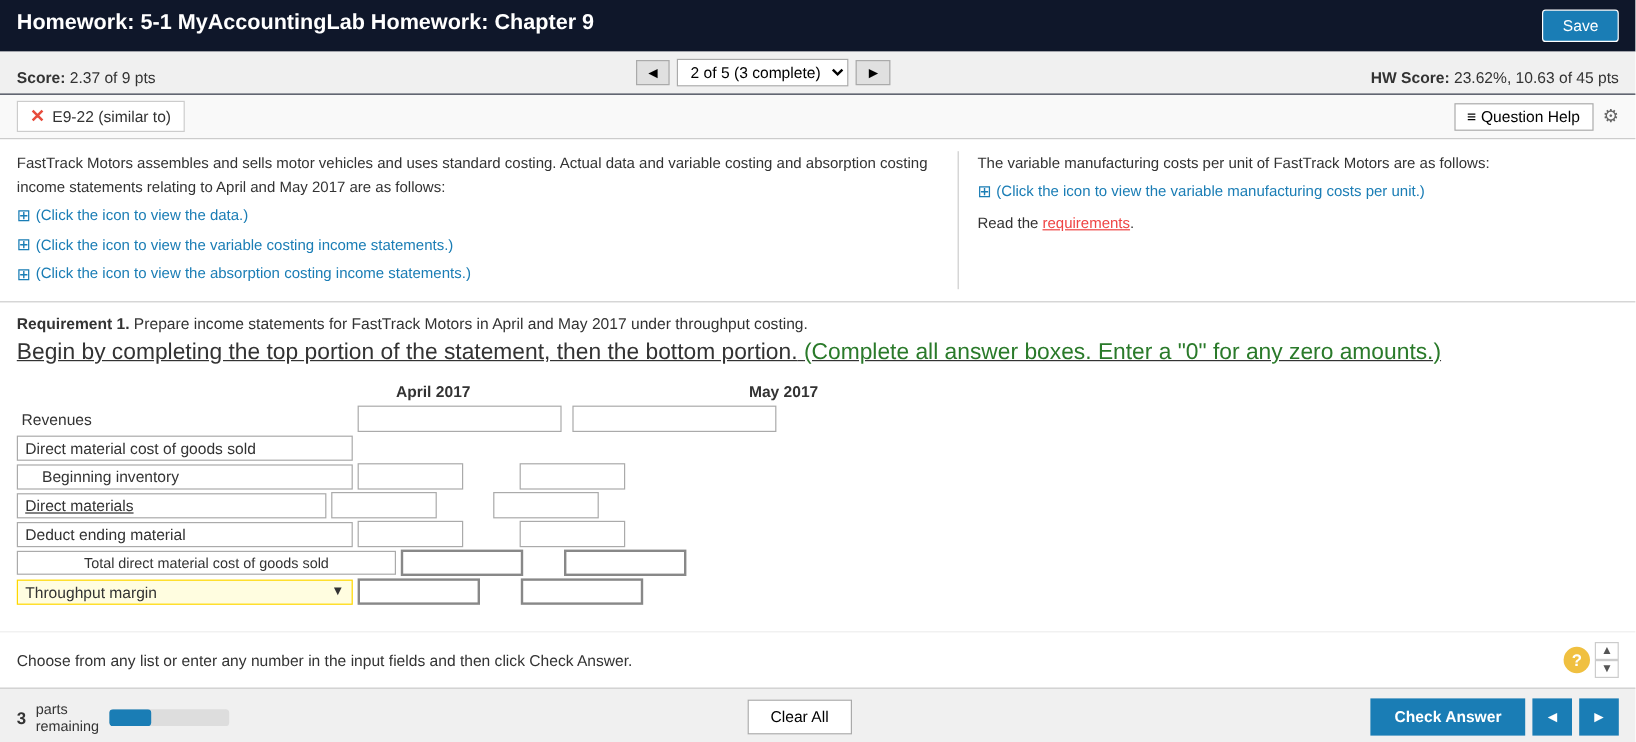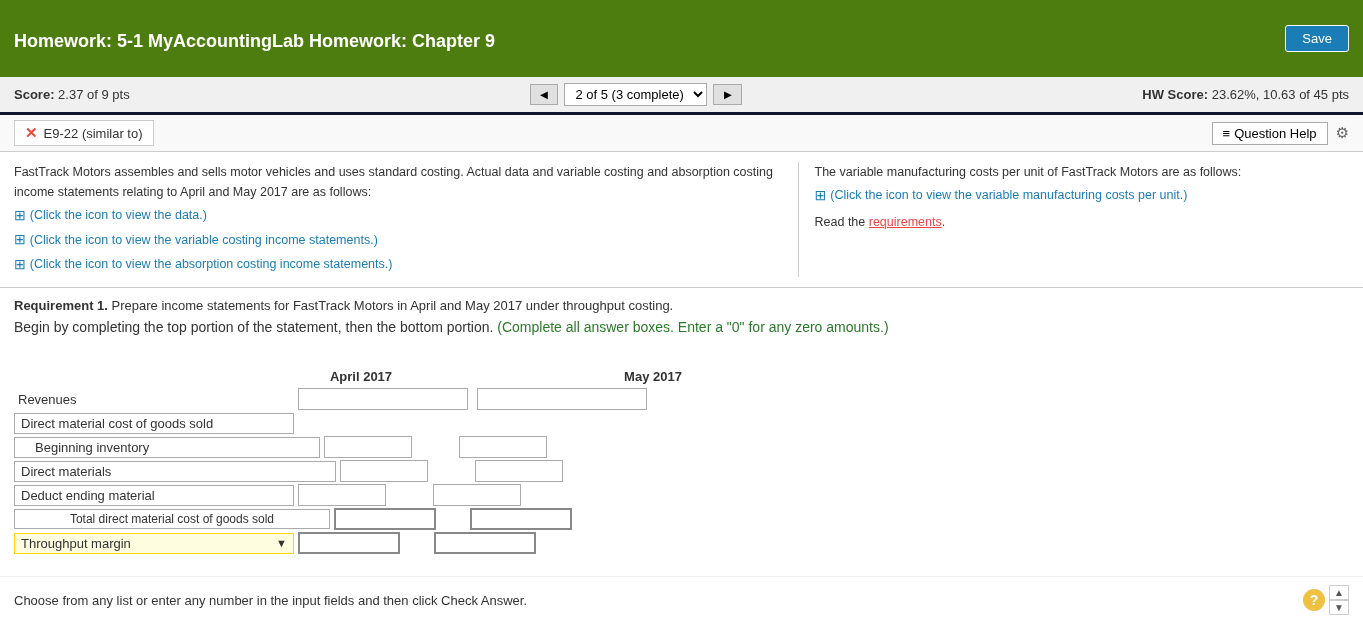--- a/index.html
+++ b/index.html
@@ -1,44 +1,44 @@
 <!DOCTYPE html>
 <html><head>
   <meta charset="utf-8">
   <style>
     * { box-sizing: border-box; margin: 0; padding: 0; }
     body { font-family: Arial, sans-serif; font-size: 13px; background: #fff; color: #333; }
 
     
     .top-bar {
-      background: #4d7c0f;
+      background: #0f172a;
       color: white;
-      padding: 25px 14px;
-      display: flex;
-      align-items: flex-end;
+      padding: 8px 14px;
+      display: flex;
+      align-items: flex-start;
       justify-content: space-between;
     }
     .top-bar-title { font-size: 18px; font-weight: bold; }
     .save-btn {
       background: #1a7db5;
       color: white;
       border: 1px solid #fff;
       padding: 5px 16px;
       cursor: pointer;
       font-size: 13px;
       border-radius: 3px;
     }
 
     
     .score-bar {
       background: #f0f0f0;
-      border-bottom: 3px solid #0f172a;
+      border-bottom: 1px solid #0f172a;
       padding: 6px 14px;
       display: flex;
-      align-items: center;
+      align-items: flex-end;
       justify-content: space-between;
     }
     .score-left { display: flex; align-items: center; gap: 6px; }
     .score-nav { display: flex; align-items: center; gap: 6px; }
     .nav-btn {
       background: #e0e0e0;
       border: 1px solid #aaa;
       padding: 2px 7px;
       cursor: pointer;
       font-size: 13px;
@@ -89,21 +89,21 @@
     .info-left { flex: 1; font-size: 12.5px; line-height: 1.6; }
     .info-right { flex: 0.7; font-size: 12.5px; line-height: 1.6; border-left: 1px solid #ccc; padding-left: 16px; }
     .icon-link { color: #1a7db5; cursor: pointer; display: flex; align-items: center; gap: 4px; margin: 2px 0; }
     .grid-icon { font-size: 14px; color: #1a7db5; }
     .req-link { color: #ef4444; cursor: pointer; text-decoration: underline; }
 
     
     .req-section { padding: 10px 14px; }
     .req-title { font-size: 13px; margin-bottom: 6px; }
     .req-title strong { font-weight: bold; }
-    .instruction { font-size: 14px; color: #333; margin-bottom: 24px; }
+    .instruction { font-size: 19px; color: #333; margin-bottom: 4px; text-decoration: underline; }
     .instruction .note { color: #2a7a2a; }
 
     
     .table-area { padding: 0 14px 10px; }
     .form-row { display: flex; align-items: center; margin-bottom: 2px; }
     .label-cell { width: 280px; padding: 2px 4px; font-size: 13px; }
     .label-cell.main-label { font-weight: normal; }
     .label-cell.sub-label { padding-left: 20px; }
     .label-cell.has-border { border: 1px solid #aaa; background: #fff; padding: 2px 6px; }
     .label-cell.dropdown-cell { border: 1px solid #ffd700; background: #fff; padding: 2px 6px; display: flex; align-items: center; justify-content: space-between; cursor: pointer; }
@@ -289,32 +289,32 @@
     <div style="width:175px; margin-left:4px;">
       <input type="text" style="width: 170px; border: 1px solid rgb(170, 170, 170); padding: 2px 4px; font-size: 12px; height: 22px;">
     </div>
   </div>
 
   <div class="form-row" style="margin-top:3px;">
     <div class="label-cell has-border" style="width:280px;">Direct material cost of goods sold</div>
   </div>
 
   <div class="form-row">
-    <div class="label-cell sub-label has-border" style="width:306px;padding-left:20px;">Beginning inventory</div>
+    <div class="label-cell sub-label has-border" style="width:280px;padding-left:20px;">Beginning inventory</div>
     <div class="input-cell">
       <input type="text" style="">
     </div>
     <div class="spacer"></div>
     <div class="input-cell2">
       <input type="text" style="">
     </div>
   </div>
 
   <div class="form-row">
-    <div class="label-cell sub-label has-border" style="width:322px;">Direct materials</div>
+    <div class="label-cell sub-label has-border" style="width:258px;text-decoration:underline;">Direct materials</div>
     <div class="input-cell">
       <input type="text" style="">
     </div>
     <div class="spacer"></div>
     <div class="input-cell2">
       <input type="text" style="">
     </div>
   </div>
 
 

